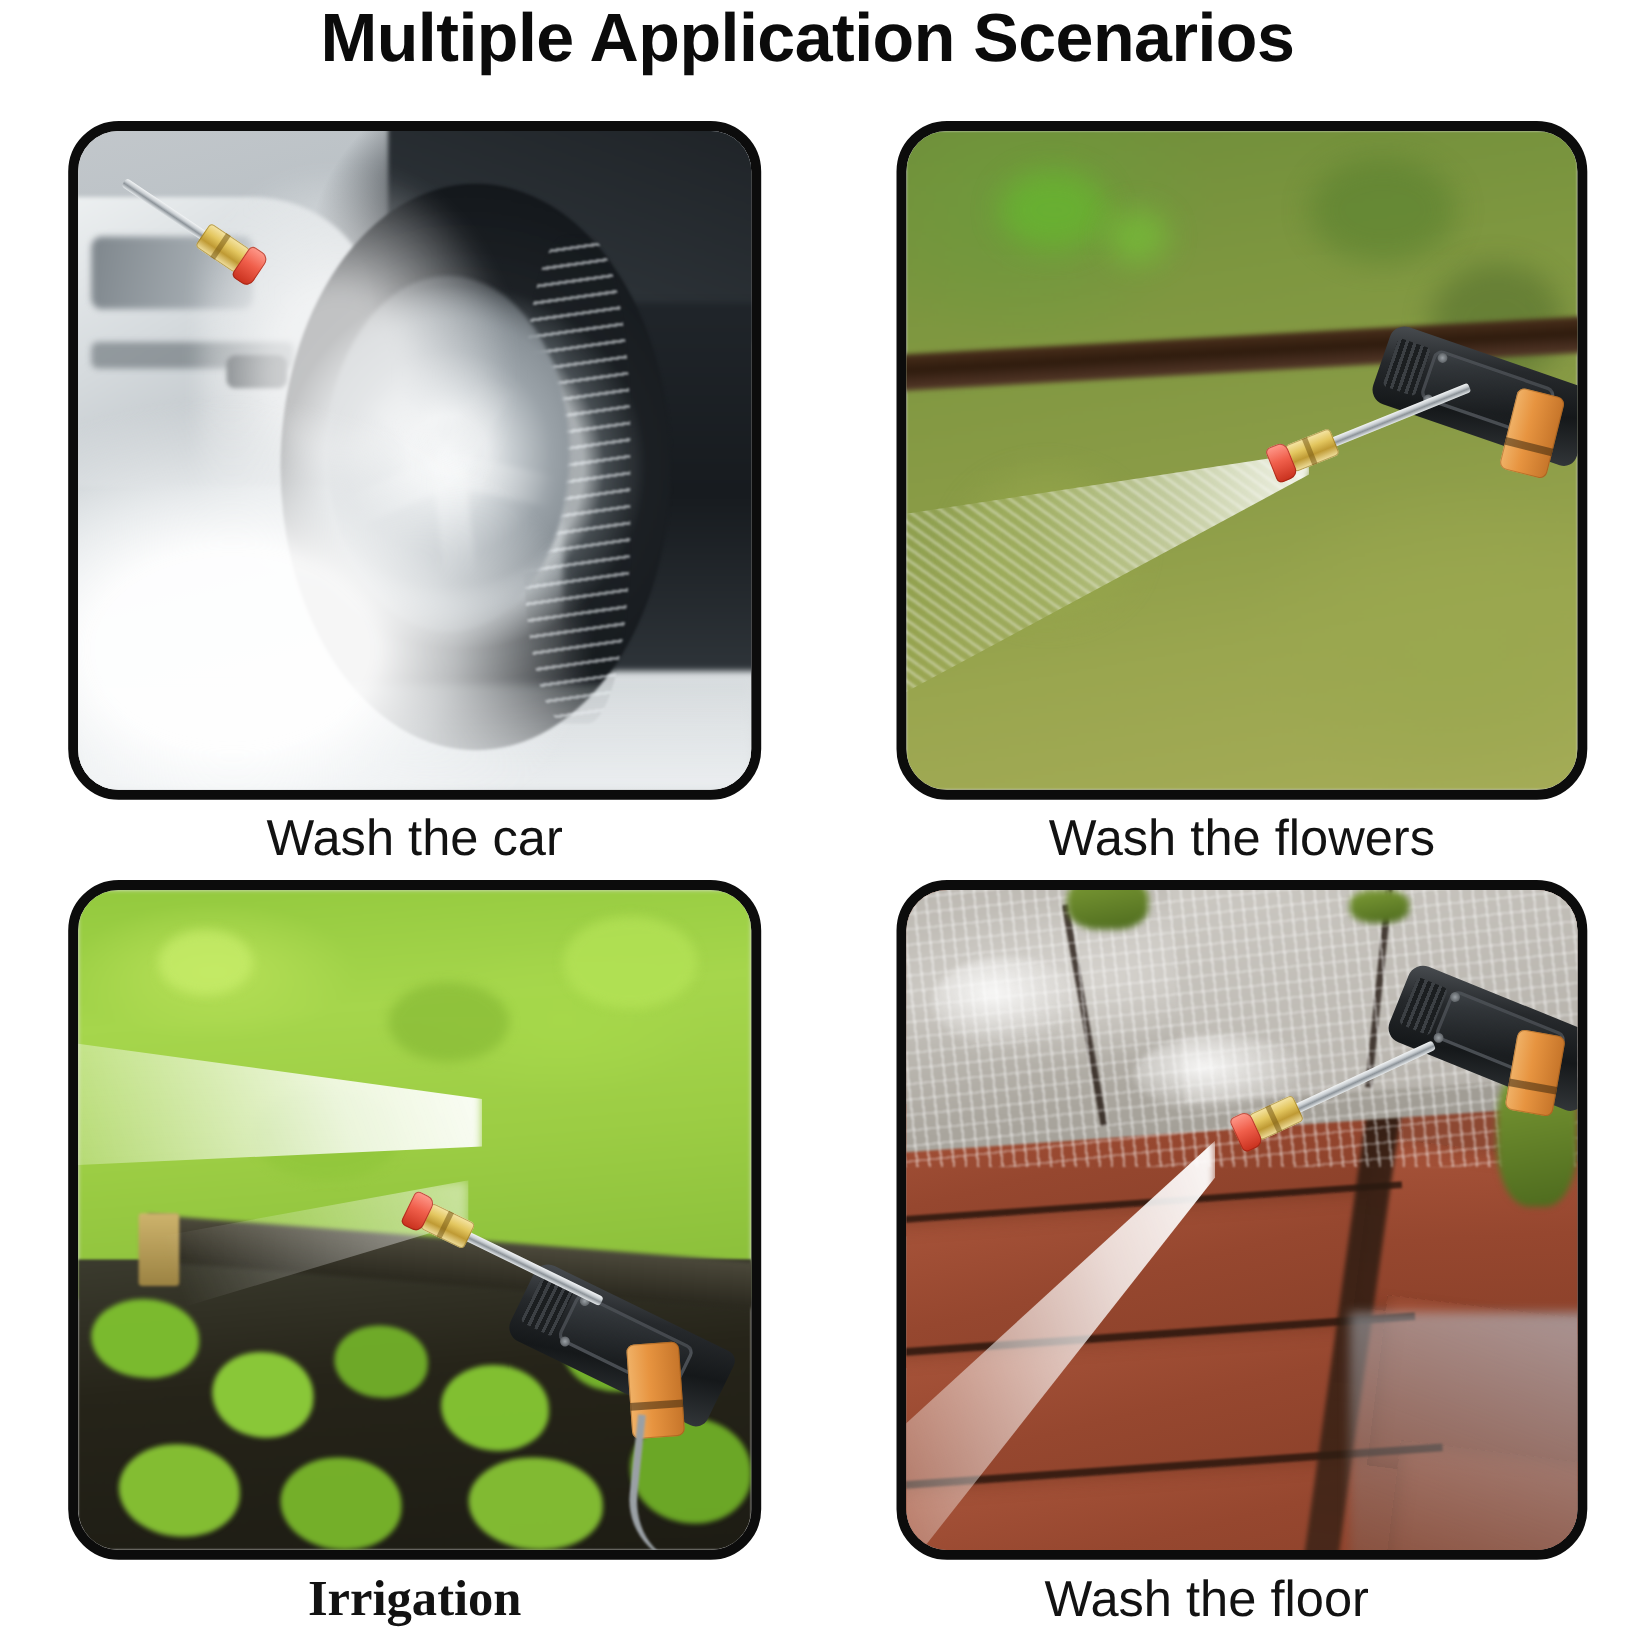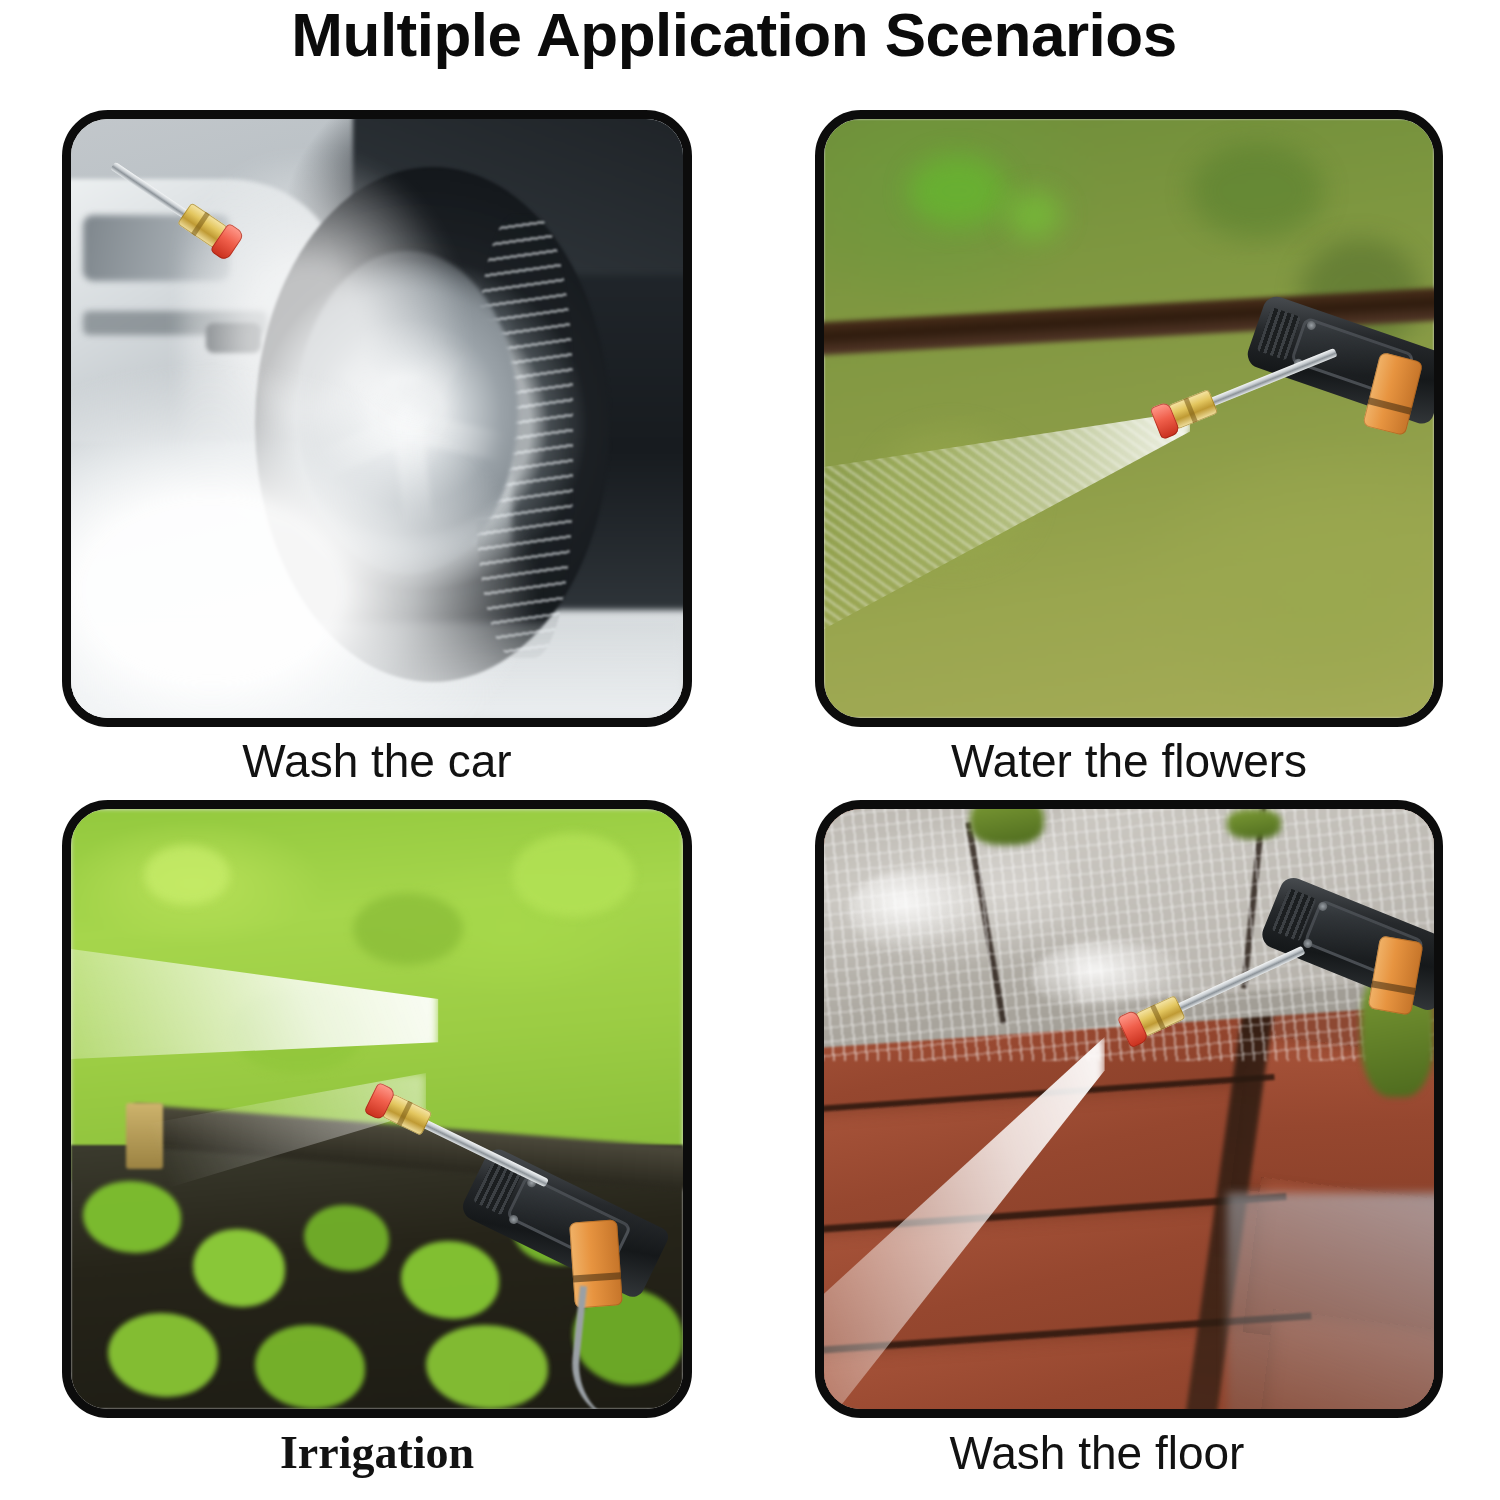--- a/index.html
+++ b/index.html
@@ -355,21 +355,21 @@
     </div>
     <div class="conn" style="left:556px;top:238px;width:44px;height:76px;transform:rotate(14deg);"></div>
 
     <div class="noz" style="left:330px;top:286px;width:200px;height:40px;transform:rotate(-22deg);">
       <div class="wand" style="left:46px;width:150px;"></div>
       <div class="brass" style="left:20px;"></div>
       <div class="tip" style="left:2px;"></div>
     </div>
   </div>
 </div>
-<div class="caption" id="c2">Water the flowers</div>
+<div class="caption" id="c2">Wash the flowers</div>
 
 <div class="panel" id="p3">
   <div class="scene">
     <div class="p3-grass"></div>
     <div class="p3-speck" style="left:12%;top:6%;width:14%;height:10%;background:#c9ee6c;opacity:.7"></div>
     <div class="p3-speck" style="left:46%;top:14%;width:18%;height:12%;background:#7fb330;opacity:.55"></div>
     <div class="p3-speck" style="left:72%;top:4%;width:20%;height:14%;background:#b6e458;opacity:.7"></div>
     <div class="p3-speck" style="left:26%;top:30%;width:22%;height:14%;background:#8cc437;opacity:.5"></div>
     <div class="p3-soil"></div>
     <div class="p3-edge"></div>

